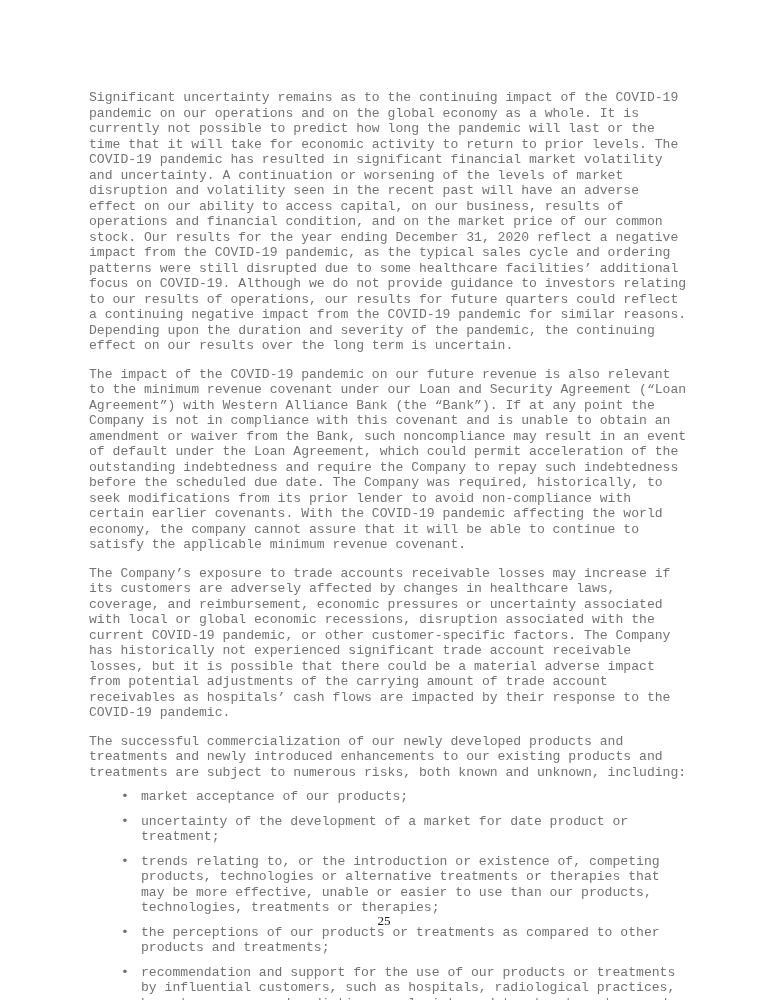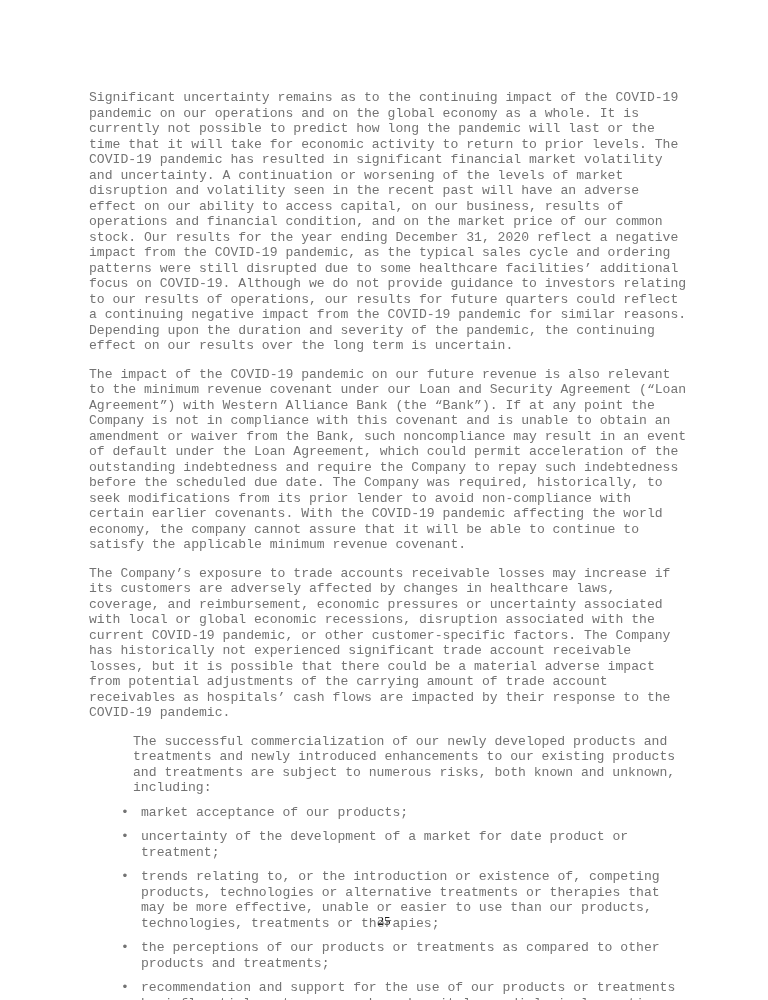--- a/index.html
+++ b/index.html
@@ -4,21 +4,21 @@
   <style>
     html, body { margin: 0; padding: 0; background: #ffffff; }
     body { width: 768px; height: 1000px; position: relative; overflow: hidden; }
     .page {
       position: absolute; left: 89px; top: 90px; width: 600px;
       font-family: Liberation Mono, monospace;
       font-size: 13.1px; line-height: 15.5px; color: #737373;
     }
     p { margin: 0 0 13px 0; }
     .heading { font-weight: bold; font-style: italic; margin: 28px 0 8px 0; }
-    .intro { margin-bottom: 9px; margin-left: 44px; }
+    .intro { margin-bottom: 9px; }
     ul { list-style: none; margin: 0; padding: 0; }
     li { position: relative; padding-left: 52px; margin-bottom: 9px; }
     li .bullet { position: absolute; left: 32px; top: 0; }
     .page-number { position: absolute; left: 0; width: 768px; top: 913px; text-align: center;
       font-family: "Liberation Serif", "DejaVu Serif", serif; font-size: 13.1px; color: #1a1a1a; }
   </style>
 </head>
 <body>
 
 <div class="page">

